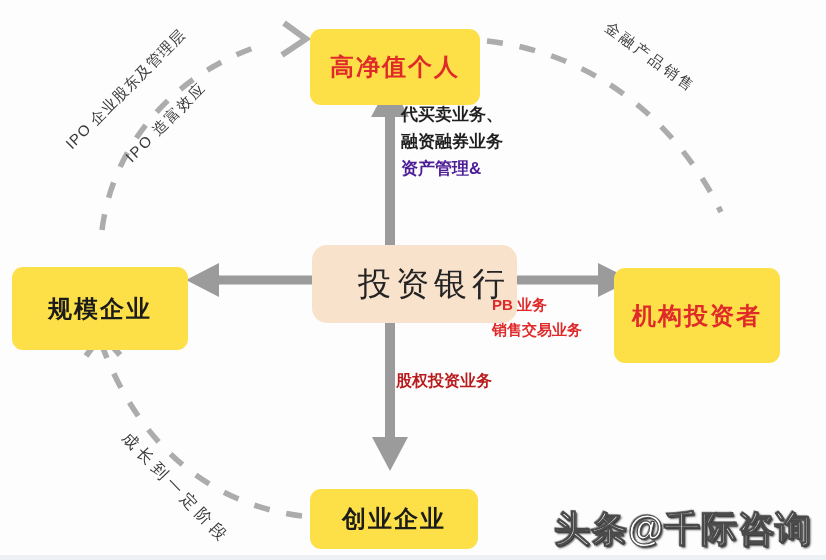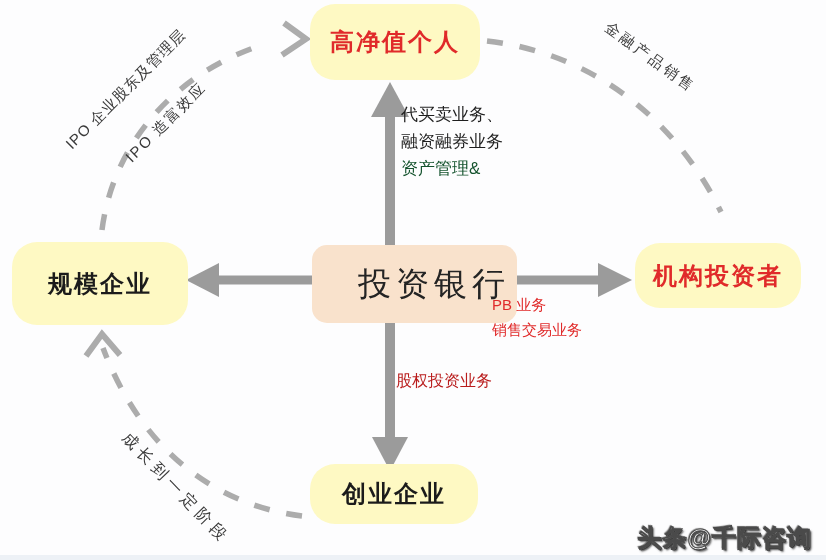--- a/index.html
+++ b/index.html
@@ -5,57 +5,58 @@
   html,body{margin:0;padding:0;}
   #canvas{
     position:relative;
     width:826px;height:560px;
     background:#fdfdfe;
     overflow:hidden;
     font-family:"Liberation Sans", sans-serif;
   }
   .node{
     position:absolute;
-    background:#fef9c3;
-    border-radius:25px;
+    background:#fde047;
+    border-radius:11px;
     display:flex;align-items:center;justify-content:center;
     font-weight:700;
     font-size:24px;
     letter-spacing:2px;
     color:#1b1b1b;
+    margin-top:25px;
   }
   .node.red{color:#e02a2a;}
   #node-top   {left:310px;top:4px;  width:170px;height:76px;}
   #node-left  {left:12px; top:242px;width:176px;height:83px;}
-  #node-right {left:635px;top:243px;width:166px;height:65px;font-family:Liberation Mono, monospace;}
+  #node-right {left:614px;top:243px;width:166px;height:95px;font-family:Liberation Mono, monospace;}
   #node-bottom{left:310px;top:464px;width:168px;height:60px;}
   #node-center{
     position:absolute;left:312px;top:245px;width:166px;height:78px;
     background:#f9e2cc;border-radius:15px;
     display:flex;align-items:center;justify-content:center;
     font-size:33px;font-weight:500;letter-spacing:5px;color:#242424;padding-left:39px;
   }
   #connector-layer{position:absolute;left:0;top:0;pointer-events:none;}
-  .edge-label{position:absolute;font-weight:400;white-space:nowrap;}
+  .edge-label{position:absolute;font-weight:700;white-space:nowrap;}
   #up-labels{left:401px;top:101px;font-size:17px;line-height:27px;color:#1f1f1f;}
-  #up-labels .red-line{color:#14532d;}
+  #up-labels .red-line{color:#4c1d95;}
   #left-labels{left:184px;top:303px;font-size:15px;line-height:23px;color:#1f1f1f;}
   #right-labels{left:492px;top:292px;font-size:15px;line-height:25px;color:#e02a2a;}
   #down-label{left:396px;top:371px;font-size:16px;color:#b91c1c;}
   .arc-label{
     position:absolute;font-size:15px;color:#3a3a3a;font-weight:500;
     white-space:nowrap;transform-origin:center center;
   }
   #arc-label-ipo-holders{left:45px;top:80px;transform:rotate(-45deg);letter-spacing:1px;}
   #arc-label-ipo-wealth {left:113px;top:113px;transform:rotate(-45deg);letter-spacing:2px;}
   #arc-label-product-sales{left:596px;top:48px;transform:rotate(36deg);letter-spacing:3px;}
   #arc-label-growth{left:102px;top:478px;transform:rotate(46deg);font-size:16px;letter-spacing:5px;}
   #watermark{
     position:absolute;right:14px;bottom:6px;
-    font-size:24px;font-weight:700;letter-spacing:1px;
+    font-size:36px;font-weight:700;letter-spacing:1px;
     color:#ffffff;
     -webkit-text-stroke:1px #4a4a4a;
     text-shadow:2px 2px 2px rgba(45,45,45,.85), 1px 1px 0 #555, -1px -1px 1px #888;
   }
   #bottom-strip{
     position:absolute;left:0;bottom:0;width:826px;height:5px;
     background:#edf1f6;
   }
 </style>
 </head>

